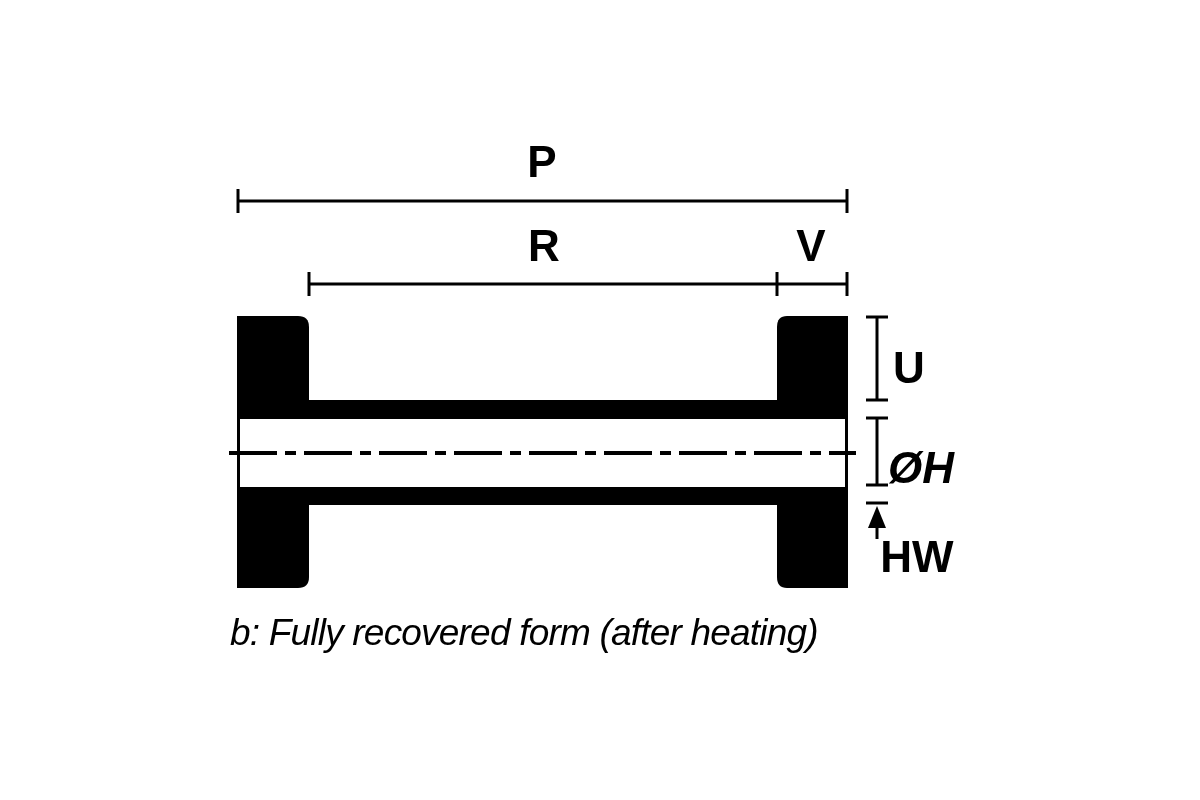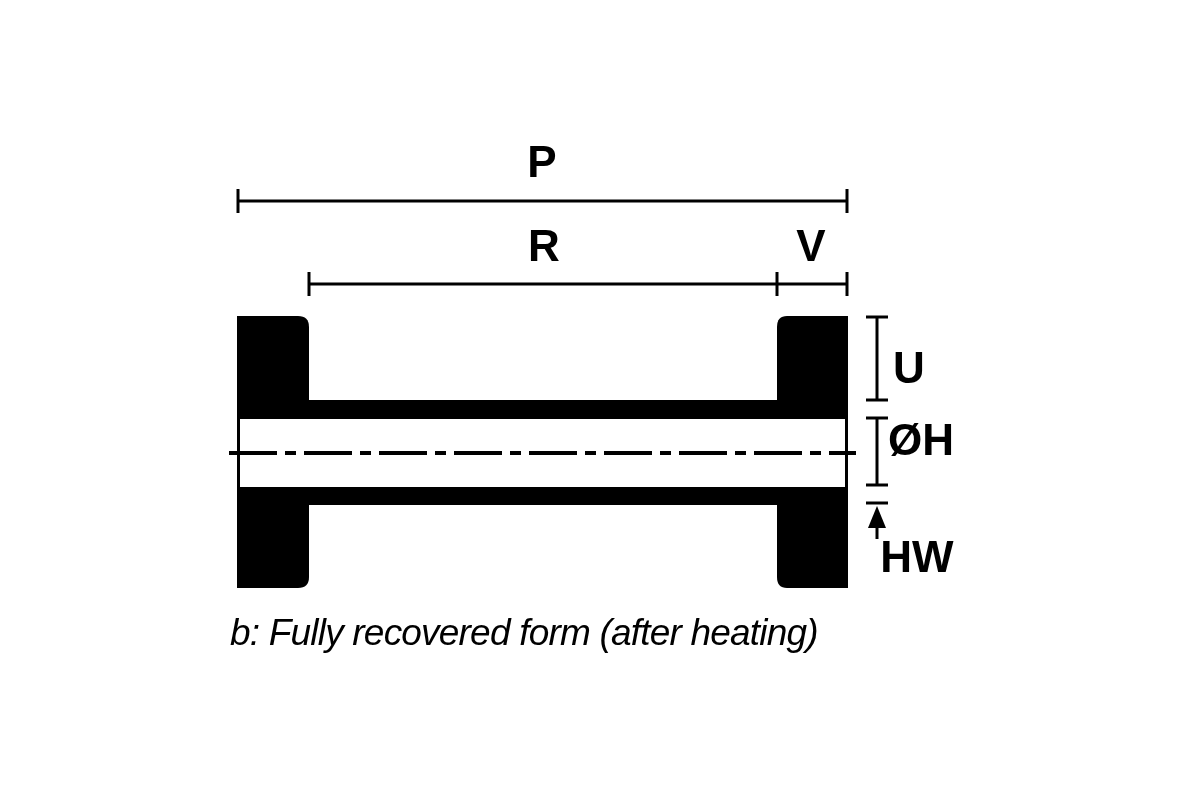--- a/index.html
+++ b/index.html
@@ -101,18 +101,18 @@
         <line x1="877" y1="524" x2="877" y2="539"></line>
       </g>
     </g>
     <polygon points="877,506 868,528 886,528" fill="var(--ink)" stroke="none"></polygon>
   </svg>
 
   <div class="dim-label" style="left:542px; top:162px;">P</div>
   <div class="dim-label" style="left:544px; top:246px;">R</div>
   <div class="dim-label" style="left:811px; top:246px;">V</div>
   <div class="dim-label" style="left:909px; top:368px;">U</div>
-  <div class="dim-label" style="left:921px; top:440px;">ØH</div>
+  <div class="dim-label" style="left:921px; top:468px;font-style:italic;">ØH</div>
   <div class="dim-label" style="left:917px; top:557px;">HW</div>
 
   <div class="caption">b: Fully recovered form (after heating)</div>
 
 </div>
 
 </body></html>

